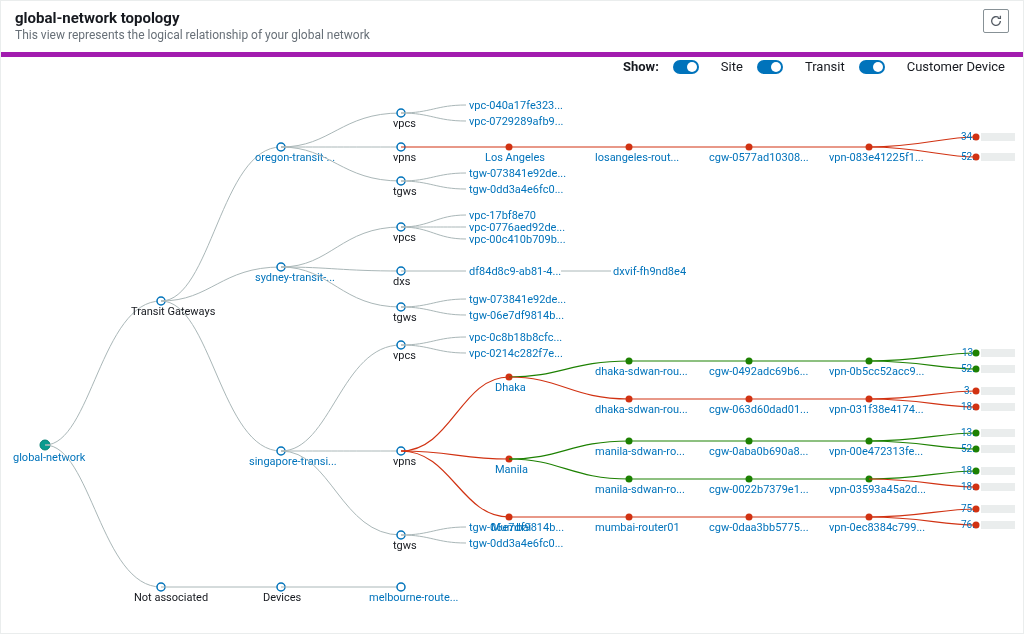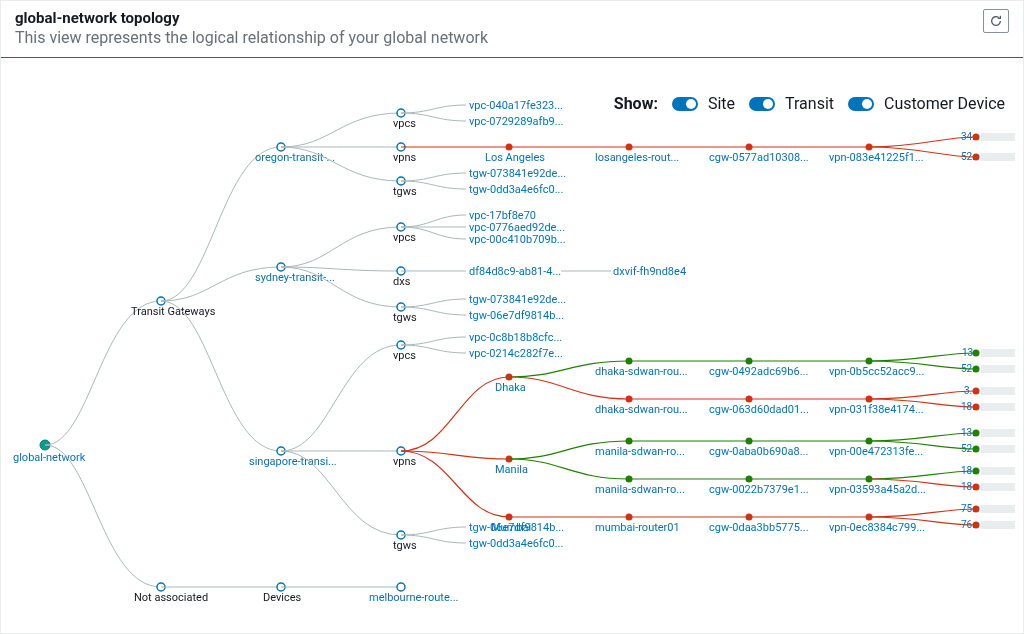--- a/index.html
+++ b/index.html
@@ -1,25 +1,25 @@
 <!DOCTYPE html>
 <html><head>
 <meta charset="utf-8">
 <style>
   * { box-sizing: border-box; margin: 0; padding: 0; }
   body { font-family: -apple-system, BlinkMacSystemFont, "Segoe UI", Roboto, Helvetica, Arial, sans-serif; background: #fff; color: #16191f; width: 1024px; height: 634px; overflow: hidden; position: relative; }
   .panel { width: 1024px; height: 634px; background: #fff; border: 1px solid #eaeded; position: relative; }
-  .header { padding: 8px 14px 10px 14px; border-bottom: 1px solid #a21caf; display: flex; align-items: flex-start; justify-content: space-between; }
+  .header { padding: 8px 14px 10px 14px; border-bottom: 5px solid #a21caf; display: flex; align-items: flex-start; justify-content: space-between; }
   .header .titles h1 { font-size: 15px; font-weight: 700; color: #16191f; }
-  .header .titles p { font-size: 16px; color: #687078; margin-top: 1px; }
+  .header .titles p { font-size: 12px; color: #687078; margin-top: 1px; }
   .refresh { width: 26px; height: 24px; border: 1px solid #879196; border-radius: 2px; display: flex; align-items: center; justify-content: center; cursor: pointer; background: #fff; }
   .refresh svg { width: 14px; height: 14px; }
-  .toolbar { position: absolute; right: 18px; top: 58px; display: flex; align-items: center; gap: 14px; font-size: 16px; margin-top: 35px; }
+  .toolbar { position: absolute; right: 18px; top: 58px; display: flex; align-items: center; gap: 14px; font-size: 13px; }
   .toolbar .lbl { font-weight: 700; }
-  .toggle { display: flex; align-items: center; gap: 10px; }
+  .toggle { display: flex; align-items: center; gap: 22px; }
   .toggle .sw { width: 26px; height: 14px; border-radius: 8px; background: #0073bb; position: relative; }
   .toggle .sw::after { content: ""; position: absolute; width: 10px; height: 10px; border-radius: 50%; background: #fff; top: 2px; left: 14px; }
   .canvas { position: absolute; left: 0; top: 86px; width: 1024px; height: 548px; }
   svg.net { position: absolute; left: 0; top: 0; width: 1024px; height: 548px; }
   .node-label { font-size: 11px; fill: #0073bb; }
   .node-label-black { font-size: 11px; fill: #16191f; }
   .link-gray { stroke: #aab7b8; stroke-width: 1; fill: none; }
   .link-red { stroke: #d13212; stroke-width: 1.2; fill: none; }
   .link-green { stroke: #1d8102; stroke-width: 1.2; fill: none; }
   .circ-open { fill: #fff; stroke: #0073bb; stroke-width: 1.5; }

